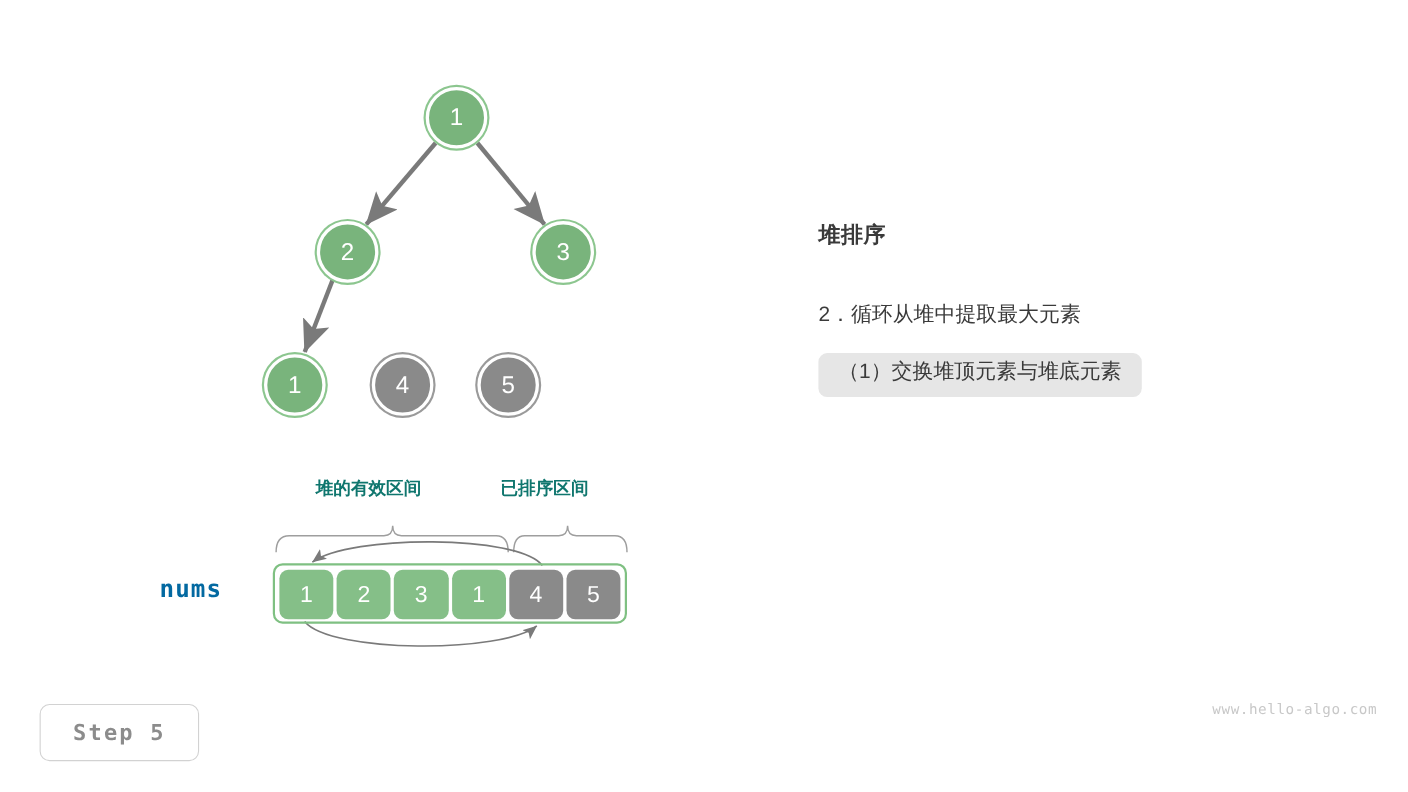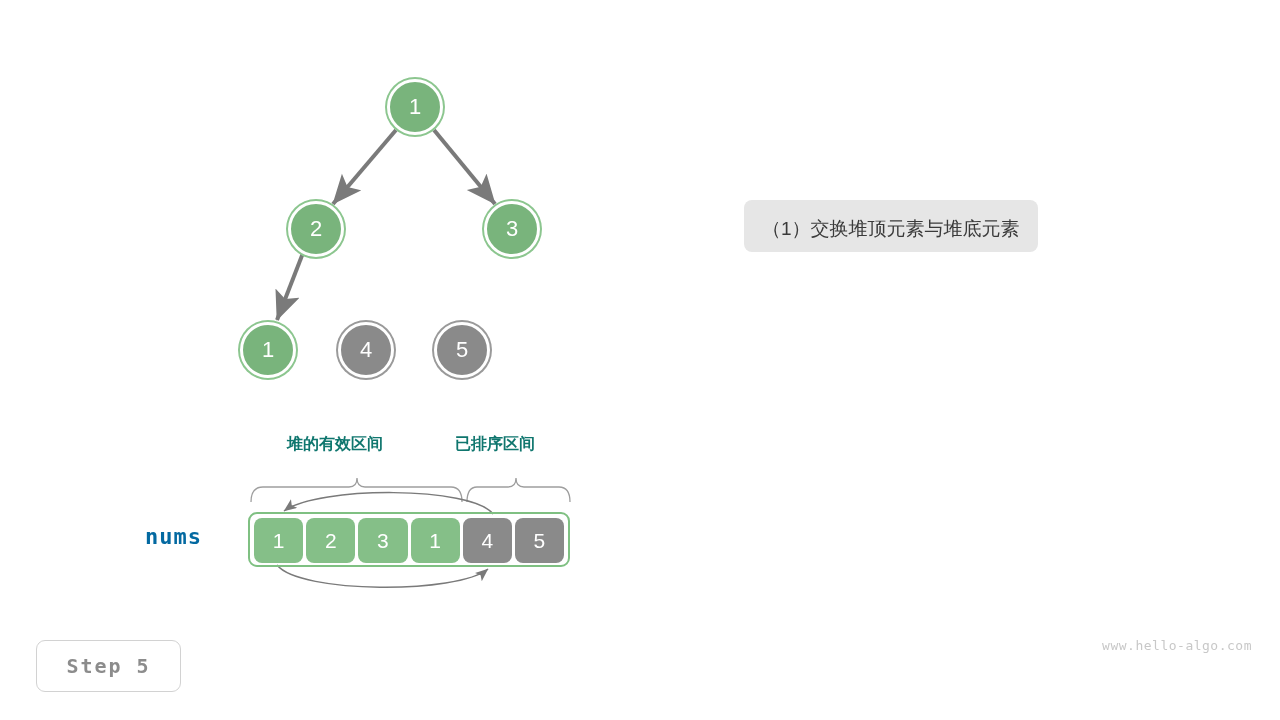--- a/index.html
+++ b/index.html
@@ -65,21 +65,21 @@
     color: #3a3a3a;
     margin-bottom: 22px;
     white-space: nowrap;
   }
   .sub-step {
     display: inline-block;
     font-size: 19px;
     color: #3a3a3a;
     background: #e6e6e6;
     border-radius: 8px;
-    padding: 16px 18px 10px 18px;
+    padding: 4px 18px 10px 18px;
     white-space: nowrap;
   }
 
   
   .nums-label {
     position: absolute;
     left: 145px;
     top: 524px;
     font-family: "DejaVu Sans Mono", monospace;
     font-weight: bold;
@@ -224,17 +224,19 @@
   </div>
   <div class="cell gray">
     <span>4</span>
   </div>
   <div class="cell gray">
     <span>5</span>
   </div>
 </div>
 
 <div class="panel">
+  <div class="panel-title">堆排序</div>
+  <div class="step-line">2．循环从堆中提取最大元素</div>
   <div class="sub-step">（1）交换堆顶元素与堆底元素</div>
 </div>
 
 <div class="step-badge">Step 5</div>
 <div class="footer">www.hello-algo.com</div>
 
 </body></html>

